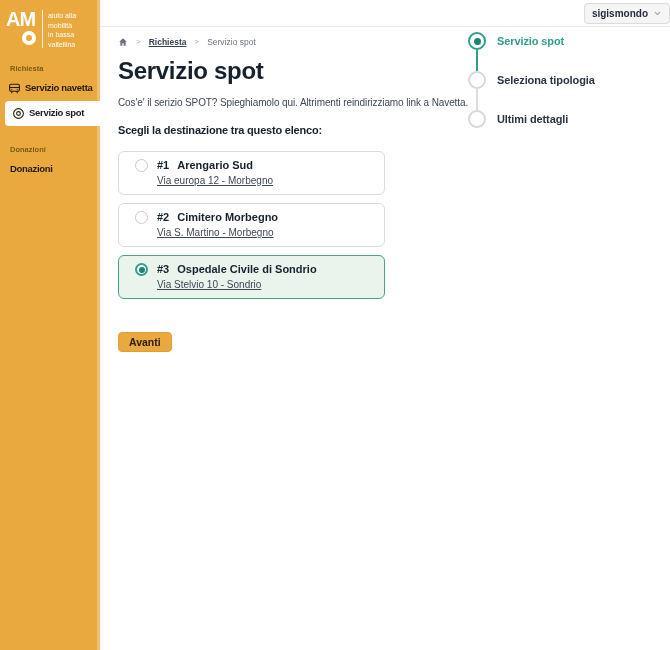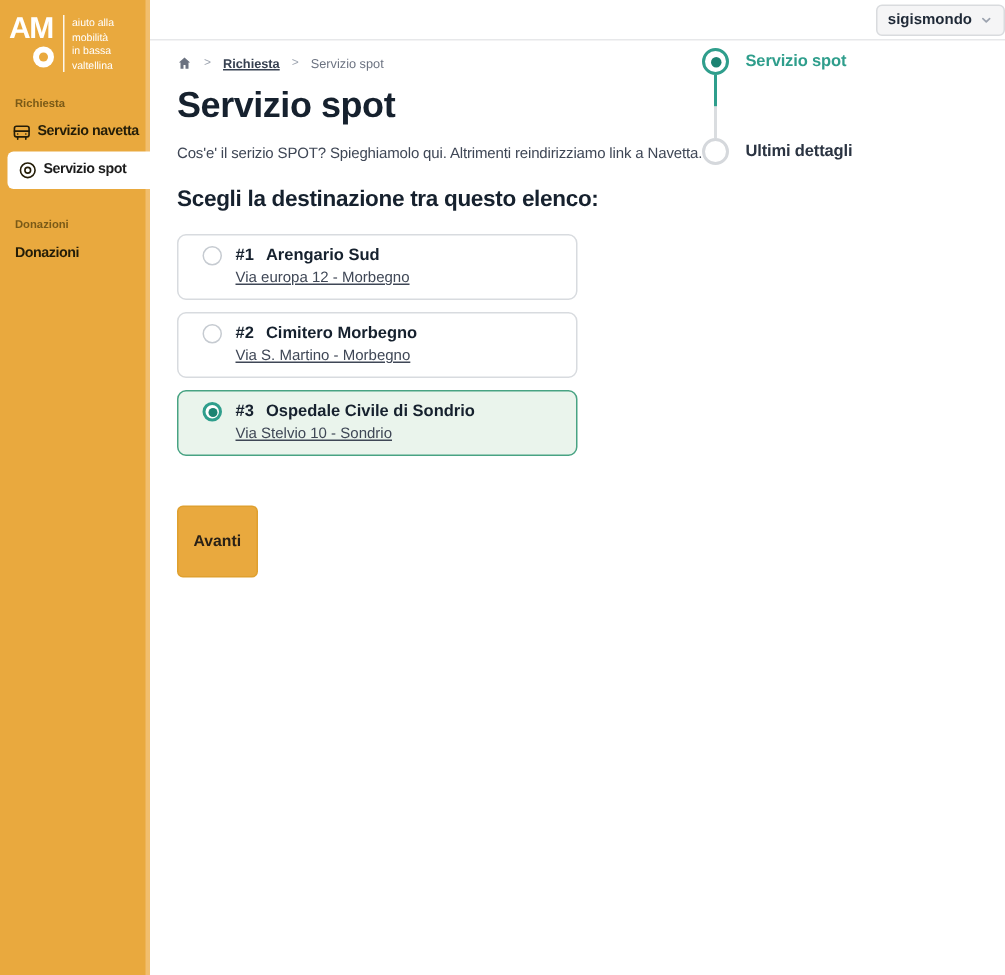--- a/index.html
+++ b/index.html
@@ -36,33 +36,33 @@
 
   .breadcrumb { display: flex; align-items: center; gap: 8px; font-size: 8.5px; color: #6B7280; height: 11px; }
   .crumb-home { display: inline-flex; width: 10px; height: 10px; color: #6B7280; cursor: pointer; }
   .crumb-home svg { width: 10px; height: 10px; }
   .crumb-sep { color: #9CA3AF; font-size: 8px; }
   .crumb-link { color: #374151; font-weight: 600; text-decoration: underline; cursor: pointer; }
   .crumb-current { color: #6B7280; }
 
   .page-title { margin-top: 11px; font-size: 24px; line-height: 26px; font-weight: 800; color: #16212E; letter-spacing: -0.3px; }
   .page-desc { margin-top: 13px; font-size: 10px; letter-spacing: -0.1px; color: #3F4756; white-space: nowrap; }
-  .list-heading { margin-top: 16px; font-size: 15px; letter-spacing: -0.2px; font-weight: 700; color: #16212E; }
+  .list-heading { margin-top: 16px; font-size: 11px; letter-spacing: -0.2px; font-weight: 700; color: #16212E; }
 
   .options { margin-top: 15px; width: 267px; display: flex; flex-direction: column; gap: 8px; }
   .option-card { display: flex; gap: 9px; background: #ffffff; border: 1px solid #D8DBDF; border-radius: 6px; padding: 7px 16px; cursor: pointer; }
   .option-card.selected { background: #EAF4EC; border-color: #48A383; }
   .radio { flex: 0 0 auto; width: 13px; height: 13px; border-radius: 50%; border: 1.5px solid #C6CBD1; background: #ffffff; margin-top: 0; }
   .option-card.selected .radio { border: 2px solid #2F9E8C; position: relative; }
   .option-card.selected .radio::after { content: ""; position: absolute; inset: 1.5px; border-radius: 50%; background: #1B8372; }
   .option-title { font-size: 11px; line-height: 12px; font-weight: 700; color: #16212E; }
   .option-number { margin-right: 8px; }
   .option-detail { margin-top: 3px; font-size: 10px; line-height: 13px; color: #3F4756; max-width: 224px; text-decoration: underline; }
 
-  .next-btn { margin-top: 33px; background: #E9A93E; border: 1px solid #DFA02F; border-radius: 4px; color: #2A2116; font-family: inherit; font-size: 10.5px; font-weight: 700; padding: 17px 10px; cursor: pointer; }
+  .next-btn { margin-top: 33px; background: #E9A93E; border: 1px solid #DFA02F; border-radius: 4px; color: #2A2116; font-family: inherit; font-size: 10.5px; font-weight: 700; padding: 3px 10px; cursor: pointer; }
 
   
   .stepper { position: absolute; left: 368px; top: 5px; }
   .step { display: flex; align-items: center; gap: 11px; height: 18px; }
   .step-circle { flex: 0 0 auto; width: 18px; height: 18px; border-radius: 50%; border: 2px solid #D5D8DC; background: #ffffff; position: relative; }
   .step.active .step-circle { border-color: #2F9E8C; }
   .step.active .step-circle::after { content: ""; position: absolute; inset: 3.5px; border-radius: 50%; background: #1B8372; }
   .step-label { font-size: 11px; font-weight: 700; letter-spacing: -0.1px; color: #2B3442; white-space: nowrap; }
   .step.active .step-label { color: #2F9E8C; }
   .connector { width: 2px; height: 21px; margin-left: 8px; background: #DADDE0; }
@@ -188,20 +188,24 @@
 
       <button class="next-btn">Avanti</button>
 
       
       <div class="stepper">
         <div class="step active">
           <span class="step-circle"></span>
           <span class="step-label">Servizio spot</span>
         </div>
         <div class="connector done"></div>
+        <div class="step">
+          <span class="step-circle"></span>
+          <span class="step-label">Seleziona tipologia</span>
+        </div>
         <div class="connector"></div>
         <div class="step">
           <span class="step-circle"></span>
           <span class="step-label">Ultimi dettagli</span>
         </div>
       </div>
 
     </div>
   </main>
 </div>

